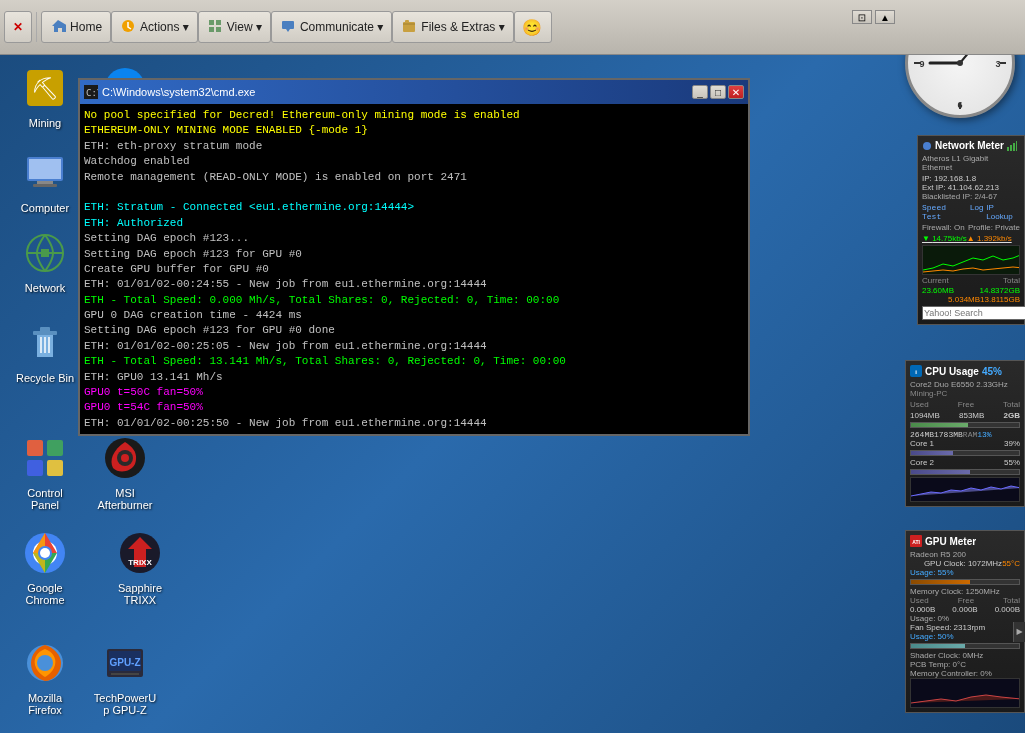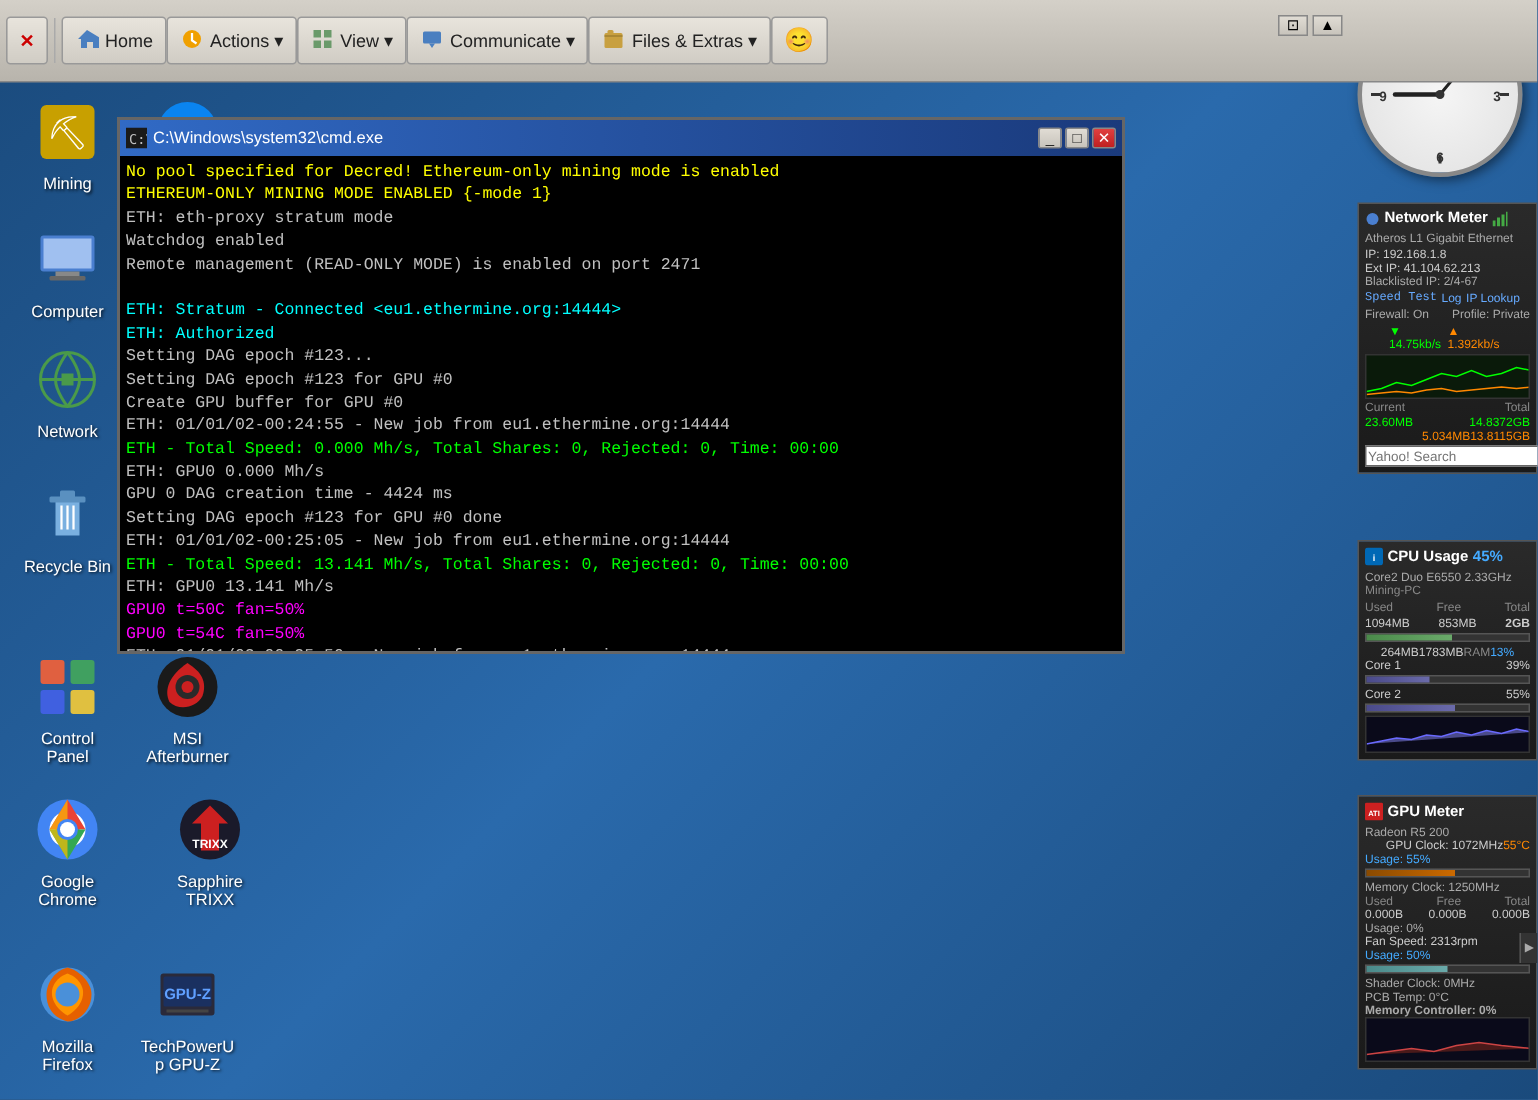--- a/index.html
+++ b/index.html
@@ -464,21 +464,20 @@
       <span class="cmd-line c-white">Watchdog enabled</span>
       <span class="cmd-line c-white">Remote management (READ-ONLY MODE) is enabled on port 2471</span>
       <span class="cmd-line c-white">&nbsp;</span>
       <span class="cmd-line c-cyan">ETH: Stratum - Connected &lt;eu1.ethermine.org:14444&gt;</span>
       <span class="cmd-line c-cyan">ETH: Authorized</span>
       <span class="cmd-line c-white">Setting DAG epoch #123...</span>
       <span class="cmd-line c-white">Setting DAG epoch #123 for GPU #0</span>
       <span class="cmd-line c-white">Create GPU buffer for GPU #0</span>
       <span class="cmd-line c-white">ETH: 01/01/02-00:24:55 - New job from eu1.ethermine.org:14444</span>
       <span class="cmd-line c-green">ETH - Total Speed: 0.000 Mh/s, Total Shares: 0, Rejected: 0, Time: 00:00</span>
-      <span class="cmd-line c-white">ETH: GPU0 0.000 Mh/s</span>
       <span class="cmd-line c-white">GPU 0 DAG creation time - 4424 ms</span>
       <span class="cmd-line c-white">Setting DAG epoch #123 for GPU #0 done</span>
       <span class="cmd-line c-white">ETH: 01/01/02-00:25:05 - New job from eu1.ethermine.org:14444</span>
       <span class="cmd-line c-green">ETH - Total Speed: 13.141 Mh/s, Total Shares: 0, Rejected: 0, Time: 00:00</span>
       <span class="cmd-line c-white">ETH: GPU0 13.141 Mh/s</span>
       <span class="cmd-line c-magenta">GPU0 t=50C fan=50%</span>
       <span class="cmd-line c-magenta">GPU0 t=54C fan=50%</span>
       <span class="cmd-line c-white">ETH: 01/01/02-00:25:50 - New job from eu1.ethermine.org:14444</span>
 
     </div>
@@ -500,21 +499,21 @@
 
         <line x1="52" y1="52" x2="22" y2="52" stroke="#222" stroke-width="3" stroke-linecap="round"></line>
 
         <line x1="52" y1="52" x2="72" y2="28" stroke="#222" stroke-width="2" stroke-linecap="round"></line>
 
         <circle cx="52" cy="52" r="3" fill="#333"></circle>
       </svg>
     </div>
   </div>
 
-  <div style="position:absolute;top:135px;right:0;width:120px;">
+  <div style="position:absolute;top:135px;right:0;width:108px;">
     <div class="widget">
       <div class="widget-title">
         <svg width="10" height="10" viewBox="0 0 10 10">
             <circle cx="5" cy="5" r="4" fill="#4a7fd0"></circle>
           </svg>
         <span>Network Meter</span>
         <svg width="10" height="10" viewBox="0 0 10 10">
             <rect x="0" y="6" width="2" height="4" fill="#4a4"></rect>
             <rect x="3" y="4" width="2" height="6" fill="#4a4"></rect>
             <rect x="6" y="2" width="2" height="8" fill="#4a4"></rect>
@@ -527,21 +526,21 @@
       <div style="font-size:8px;color:#aaa;">Blacklisted IP: 2/4-67</div>
       <div style="display:flex;gap:3px;margin:2px 0;">
         <span style="font-size:8px;color:#6af;cursor:pointer;font-family:Liberation Mono, monospace;">Speed Test</span>
         <span style="font-size:8px;color:#6af;cursor:pointer;">Log</span>
         <span style="font-size:8px;color:#6af;cursor:pointer;">IP Lookup</span>
       </div>
       <div style="display:flex;justify-content:space-between;font-size:8px;color:#aaa;">
         <span>Firewall: On</span>
         <span>Profile: Private</span>
       </div>
-      <div style="display:flex;justify-content:flex-end;font-size:8px;margin:2px 16px;">
+      <div style="display:flex;justify-content:flex-start;font-size:8px;margin:2px 0;text-decoration:underline;">
         <span style="color:#0f0;">▼ <span>14.75kb/s</span></span>
         <span style="color:#f80;">▲ <span>1.392kb/s</span></span>
       </div>
 
       <div class="network-graph">
         <svg width="116" height="28" viewBox="0 0 116 28">
           <polyline points="0,24 10,22 20,18 30,20 40,16 50,12 60,14 70,10 80,14 90,12 100,8 110,10" fill="none" stroke="#0f0" stroke-width="1"></polyline>
           <polyline points="0,26 10,25 20,24 30,25 40,23 50,22 60,24 70,23 80,22 90,21 100,22 110,21" fill="none" stroke="#f80" stroke-width="1"></polyline>
         </svg>
       </div>
@@ -583,21 +582,21 @@
         <span>Total</span>
       </div>
       <div style="display:flex;justify-content:space-between;font-size:8px;">
         <span style="color:#ccc;">1094MB</span>
         <span style="color:#ccc;">853MB</span>
         <span style="color:#ccc;font-weight:bold;">2GB</span>
       </div>
       <div class="progress-bar">
         <div class="progress-fill" style="width:53%;"></div>
       </div>
-      <div style="display:flex;justify-content:center;font-size:8px;">
+      <div style="display:flex;justify-content:flex-start;font-size:8px;font-family:Liberation Mono, monospace;">
         <span style="color:#ccc;">264MB</span>
         <span style="color:#ccc;">1783MB</span>
         <span style="color:#888;">RAM</span>
         <span style="color:#4af;">13%</span>
       </div>
       <div style="font-size:8px;color:#ccc;display:flex;justify-content:space-between;">
         <span>Core 1</span>
         <span>39%</span>
       </div>
       <div class="progress-bar">
@@ -649,21 +648,21 @@
         <span>0.000B</span>
       </div>
       <div style="font-size:8px;color:#aaa;">Usage: 0%</div>
       <div style="font-size:8px;color:#ccc;">Fan Speed: 2313rpm</div>
       <div style="font-size:8px;color:#4af;">Usage: 50%</div>
       <div class="progress-bar">
         <div class="progress-fill" style="width:50%;background:linear-gradient(to right,#4a8a8a,#6aaaaa);"></div>
       </div>
       <div style="font-size:8px;color:#aaa;">Shader Clock: 0MHz</div>
       <div style="font-size:8px;color:#aaa;">PCB Temp: 0°C</div>
-      <div style="font-size:8px;color:#aaa;font-weight:bold;">Memory Controller: 0%</div>
+      <div style="font-size:8px;color:#aaa;">Memory Controller: 0%</div>
 
       <div class="cpu-graph" style="height:30px;">
         <svg width="116" height="28" viewBox="0 0 116 28">
           <polyline points="0,24 15,22 30,20 45,22 60,18 75,16 90,18 110,20" fill="#4a1a1a" stroke="#cc4444" stroke-width="1"></polyline>
         </svg>
       </div>
 
       <div style="position:absolute;right:0;top:50%;width:12px;height:20px;background:#333;display:flex;align-items:center;justify-content:center;cursor:pointer;border-left:1px solid #555;">
         <span style="font-size:8px;color:#aaa;">▶</span>
       </div>

